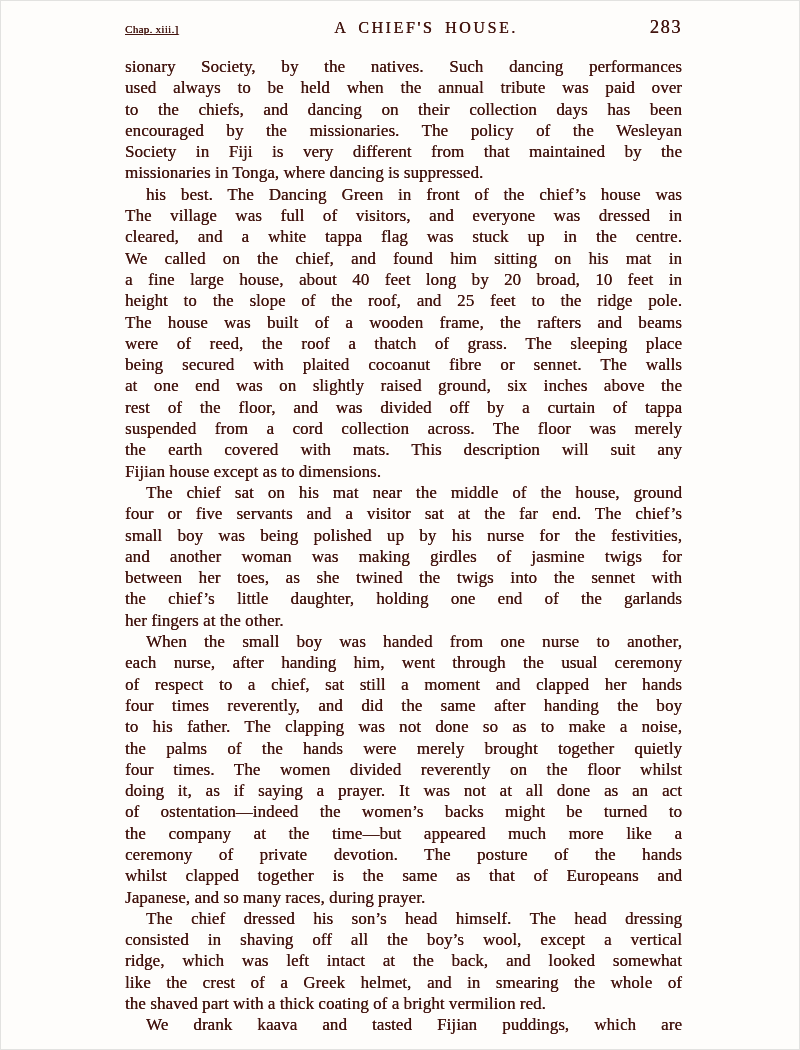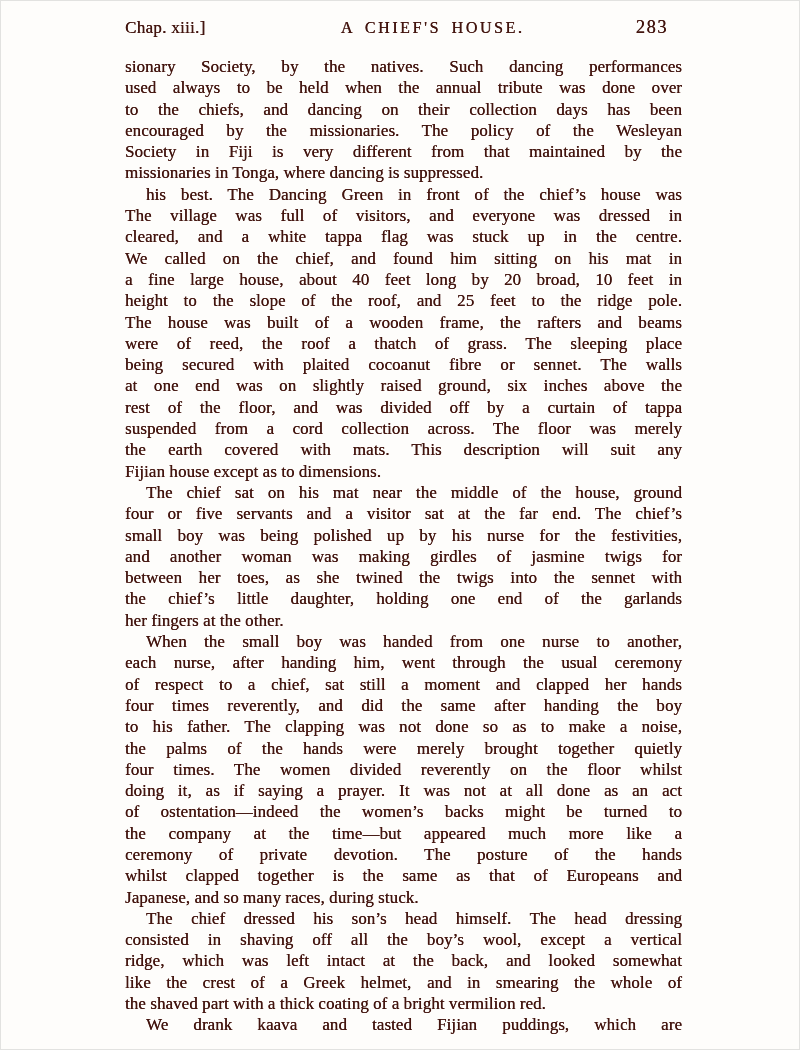--- a/index.html
+++ b/index.html
@@ -18,36 +18,36 @@
   }
   .page-header {
     position: absolute;
     top: 17px; left: 125px; width: 557px;
     display: flex;
     align-items: baseline;
     justify-content: space-between;
     text-shadow: 0.3px 0 0 currentColor;
   }
   .chap {
-    font-size: 17px;
+    font-size: 11px;
     letter-spacing: 0.3px;
     flex: 0 0 auto;
+    text-decoration: underline;
   }
   .running-title {
     font-size: 16px;
     letter-spacing: 2.6px;
     word-spacing: 4px;
     flex: 0 0 auto;
     margin-left: 24px;
   }
   .pagenum {
     font-size: 18.5px;
     letter-spacing: 1.5px;
     flex: 0 0 auto;
-    margin-right: 14px;
   }
   .page-body {
     position: absolute;
     top: 56px; left: 125px; width: 557px;
     font-size: 16.9px;
     line-height: 21.3px;
     letter-spacing: 0.1px;
     text-shadow: 0.25px 0 0 currentColor;
   }
   .para { margin: 0; padding: 0; font-family: Liberation Serif, serif; }
@@ -67,21 +67,21 @@
   <header class="page-header">
     <span class="chap">Chap. xiii.]</span>
     <span class="running-title">A CHIEF'S HOUSE.</span>
     <span class="pagenum">283</span>
   </header>
 
   <main class="page-body">
 
     <div class="para">
       <div class="ln">sionary Society, by the natives.  Such dancing performances</div>
-      <div class="ln">used always to be held when the annual tribute was done over</div>
+      <div class="ln">used always to be held when the annual tribute was paid over</div>
       <div class="ln">to the chiefs, and dancing on their collection days has been</div>
       <div class="ln">encouraged by the missionaries.  The policy of the Wesleyan</div>
       <div class="ln">Society in Fiji is very different from that maintained by the</div>
       <div class="ln end">missionaries in Tonga, where dancing is suppressed.</div>
     </div>
 
     <div class="para ind">
       <div class="ln">his best.  The Dancing Green in front of the chief’s house was</div>
       <div class="ln">The village was full of visitors, and everyone was dressed in</div>
       <div class="ln">cleared, and a white tappa flag was stuck up in the centre.</div>
@@ -114,21 +114,21 @@
       <div class="ln">of respect to a chief, sat still a moment and clapped her hands</div>
       <div class="ln">four times reverently, and did the same after handing the boy</div>
       <div class="ln">to his father.  The clapping was not done so as to make a noise,</div>
       <div class="ln">the palms of the hands were merely brought together quietly</div>
       <div class="ln">four times.  The women divided reverently on the floor whilst</div>
       <div class="ln">doing it, as if saying a prayer.  It was not at all done as an act</div>
       <div class="ln">of ostentation—indeed the women’s backs might be turned to</div>
       <div class="ln">the company at the time—but appeared much more like a</div>
       <div class="ln">ceremony of private devotion.  The posture of the hands</div>
       <div class="ln">whilst clapped together is the same as that of Europeans and</div>
-      <div class="ln end">Japanese, and so many races, during stuck.</div>
+      <div class="ln end">Japanese, and so many races, during prayer.</div>
     </div>
 
     <div class="para ind">
       <div class="ln">The chief dressed his son’s head himself.  The head dressing</div>
       <div class="ln">consisted in shaving off all the boy’s wool, except a vertical</div>
       <div class="ln">ridge, which was left intact at the back, and looked somewhat</div>
       <div class="ln">like the crest of a Greek helmet, and in smearing the whole of</div>
       <div class="ln end">the shaved part with a thick coating of a bright vermilion red.</div>
     </div>
 

